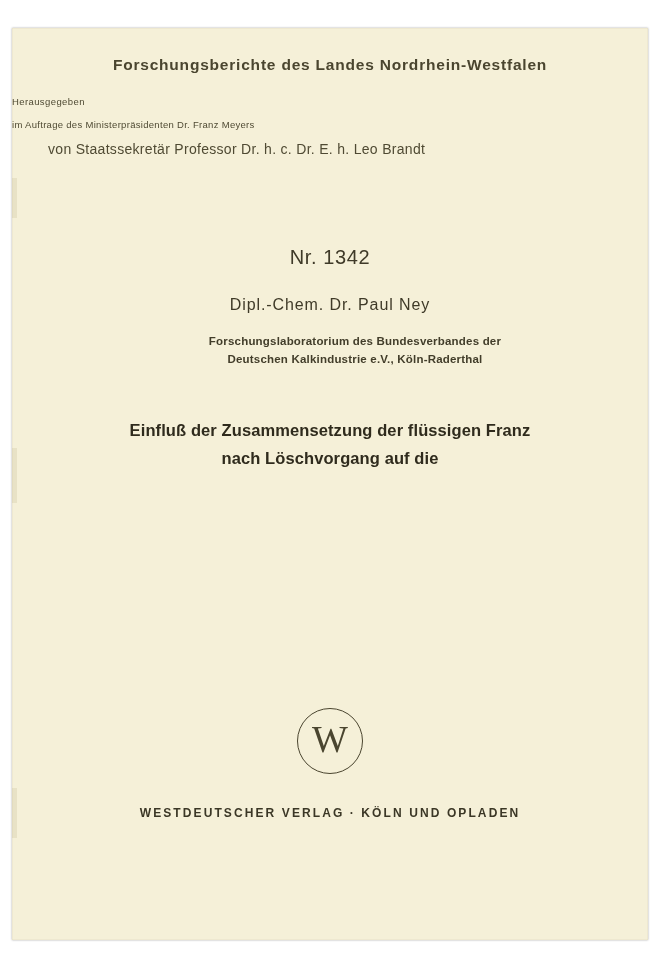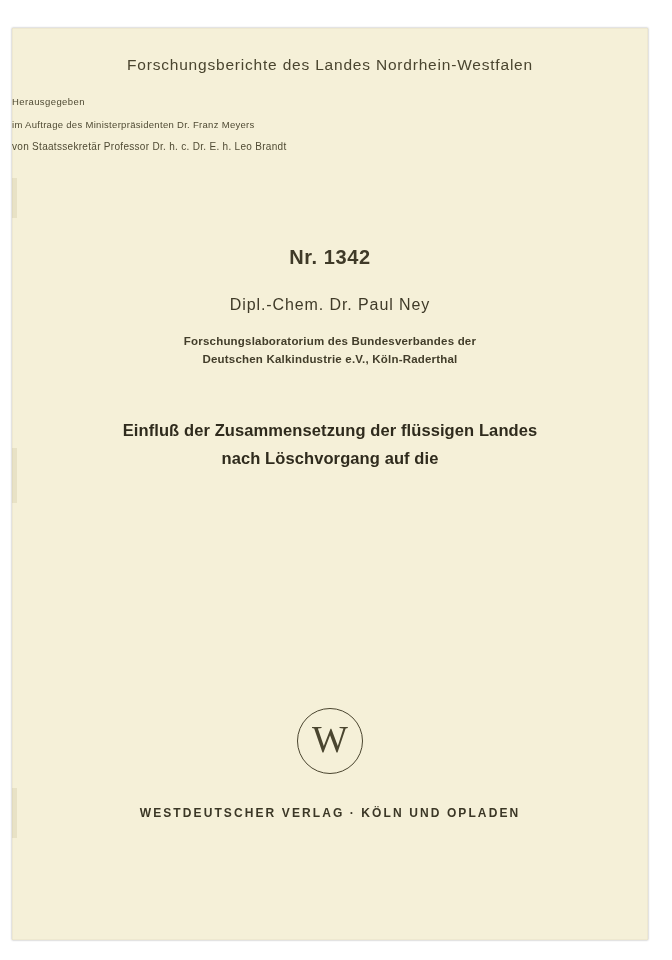--- a/index.html
+++ b/index.html
@@ -36,21 +36,21 @@
 
   .series-header {
     position: absolute;
     left: 0;
     top: 28px;
     width: 100%;
     text-align: center;
     color: #4a452f;
     font-size: 15.5px;
     letter-spacing: 0.8px;
-    font-weight: normal;
+    font-weight: bold;
     white-space: nowrap;
   }
 
   .editor-block {
     position: absolute;
     left: 0;
     top: 68px;
     width: 100%;
     color: #4f4a33;
   }
@@ -59,32 +59,33 @@
     letter-spacing: 0.4px;
     margin-bottom: 12px;
   }
   .editor-line-2 {
     font-size: 9.5px;
     letter-spacing: 0.3px;
     margin-bottom: 11px;
     margin-top: 12px;
   }
   .editor-line-3 {
-    font-size: 10px;
+    font-size: 14px;
     letter-spacing: 0.3px;
+    padding-left: 36px;
   }
 
   .issue-number {
     position: absolute;
     left: 0;
     top: 218px;
     width: 100%;
     text-align: center;
     font-size: 20px;
-    font-weight: bold;
+    font-weight: normal;
     color: #3f3a28;
     letter-spacing: 0.6px;
   }
 
   .author {
     position: absolute;
     left: 0;
     top: 268px;
     width: 100%;
     text-align: center;
@@ -98,20 +99,21 @@
     position: absolute;
     left: 0;
     top: 305px;
     width: 100%;
     text-align: center;
     font-size: 11.5px;
     font-weight: bold;
     color: #423d2a;
     line-height: 1.55;
     letter-spacing: 0.2px;
+    padding-left: 25px;
   }
 
   .title {
     position: absolute;
     left: 50px;
     top: 388px;
     width: 536px;
     text-align: center;
     font-size: 16.5px;
     font-weight: bold;
@@ -186,21 +188,21 @@
   <div class="issue-number">Nr. 1342</div>
 
   <div class="author">Dipl.-Chem. Dr. Paul Ney</div>
 
   <div class="affiliation">
     <div>Forschungslaboratorium des Bundesverbandes der</div>
     <div>Deutschen Kalkindustrie e.V., Köln-Raderthal</div>
   </div>
 
   <div class="title">
-    <div>Einfluß der Zusammensetzung der flüssigen Landes</div>
+    <div>Einfluß der Zusammensetzung der flüssigen Franz</div>
     <div>nach Löschvorgang auf die</div>
   </div>
 
   <div class="logo-wrap">
     <div class="logo">
       <svg width="46" height="40" viewBox="0 0 46 40" aria-hidden="true">
         <text x="23" y="31" text-anchor="middle" font-family="'Liberation Serif', serif" font-size="38" fill="#4a452f">W</text>
       </svg>
     </div>
   </div>

